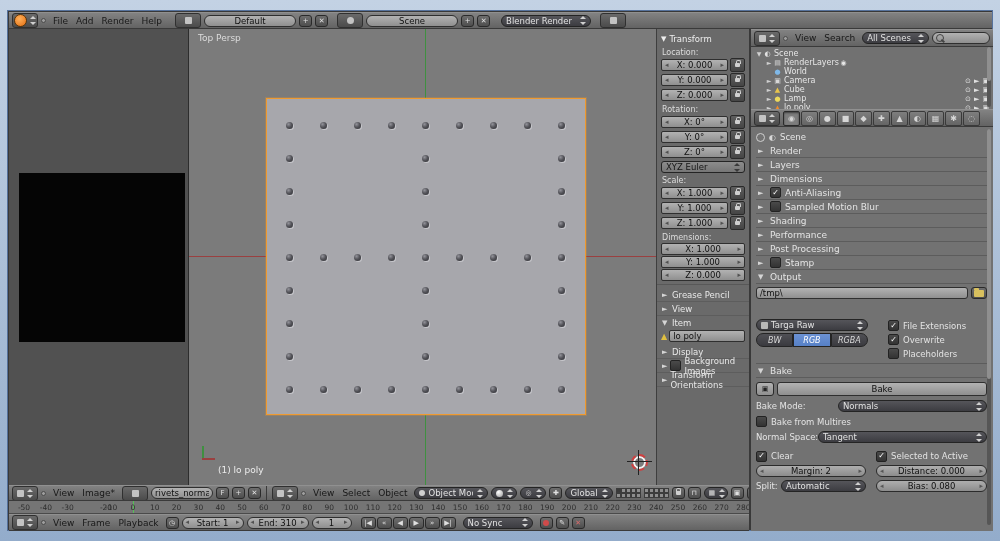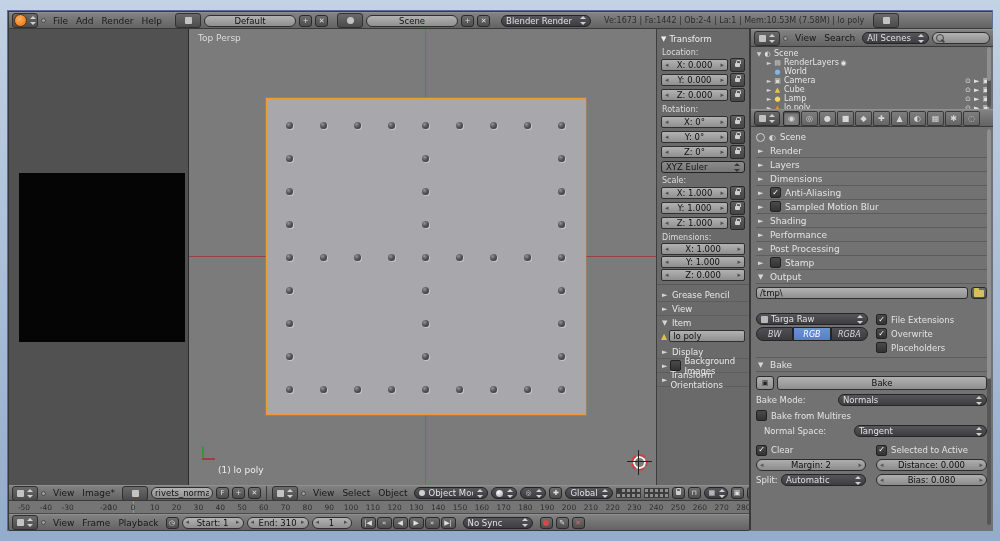--- a/index.html
+++ b/index.html
@@ -130,21 +130,20 @@
         </span>
       <span class="fld" style="width:92px">
           <span class="t">Scene</span>
         </span>
       <span class="sqbtn">+</span>
       <span class="sqbtn">✕</span>
       <span class="drop" style="width:90px;margin-left:8px">
           <span class="t">Blender Render</span>
           <span class="ud"></span>
         </span>
-      <span class="stats">Ve:1673 | Fa:1442 | Ob:2-4 | La:1 | Mem:10.53M (7.58M) | lo poly</span>
       <span class="edbtn" style="margin-left:6px">
           <span class="gl"></span>
         </span>
     </div>
 
     <div class="region" style="left:1px;top:18px;width:180px;height:456px;background:#515151;border-right:1px solid #2d2d2d;">
       <div style="position:absolute;left:10px;top:144px;width:166px;height:169px;background:#050505;"></div>
     </div>
 
     <div class="region v3bg" style="left:181px;top:18px;width:467px;height:456px;">
@@ -695,21 +694,21 @@
           </div>
         <div style="padding:3px 0 2px 0;border-bottom:1px solid #5c5c5c;">
           <div style="display:flex;gap:3px;align-items:center;">
             <span class="fld" style="flex:1;border-radius:3px;">
                 <span class="t" style="text-align:left">/tmp\</span>
               </span>
             <span class="sqbtn" style="width:16px">
                 <span class="folder"></span>
               </span>
           </div>
-          <div style="display:flex;gap:8px;margin-top:14px;">
+          <div style="display:flex;gap:20px;margin-top:20px;">
             <div style="width:112px;">
               <span class="drop" style="width:112px">
                   <span class="gl" style="width:7px;height:7px;background:#b8b8b8;border-radius:1px;flex:none"></span>
                   <span class="t">Targa Raw</span>
                   <span class="ud"></span>
                 </span>
               <div style="display:flex;margin-top:2px;">
                   <span class="seg first">BW</span>
                   <span class="seg on">RGB</span>
                   <span class="seg last">RGBA</span>
@@ -748,21 +747,21 @@
             <span class="drop" style="flex:1">
                 <span class="t">Normals</span>
                 <span class="ud"></span>
               </span>
           </div>
           <div style="display:flex;align-items:center;margin-top:4px;">
             <span class="chk"></span>
             <span class="chklbl">Bake from Multires</span>
           </div>
           <div style="display:flex;align-items:center;margin-top:4px;">
-            <span class="chklbl" style="margin-left:8px;width:90px">Normal Space:</span>
+            <span class="chklbl" style="margin-left:0;width:62px">Normal Space:</span>
             <span class="drop" style="flex:1">
                 <span class="t">Tangent</span>
                 <span class="ud"></span>
               </span>
           </div>
           <div style="display:flex;gap:10px;margin-top:7px;">
             <div style="width:110px;">
               <div style="display:flex;align-items:center;height:12px">
                   <span class="chk on">✓</span>
                   <span class="chklbl">Clear</span>

